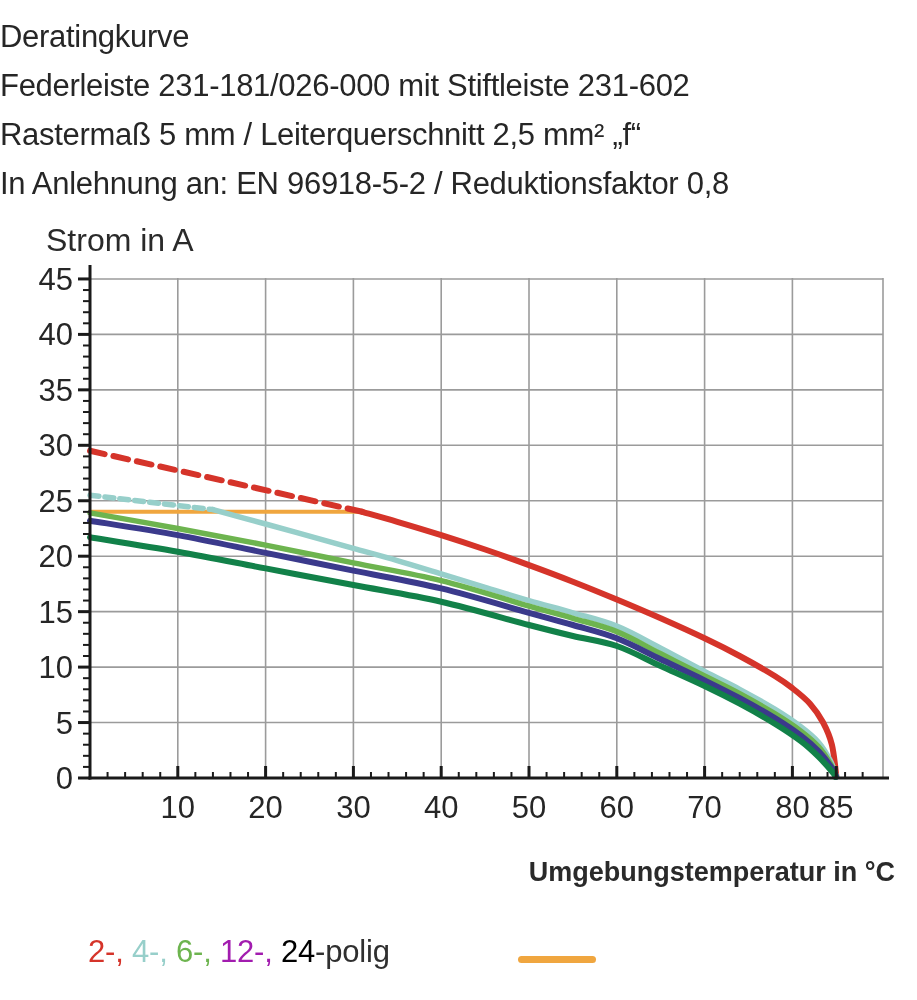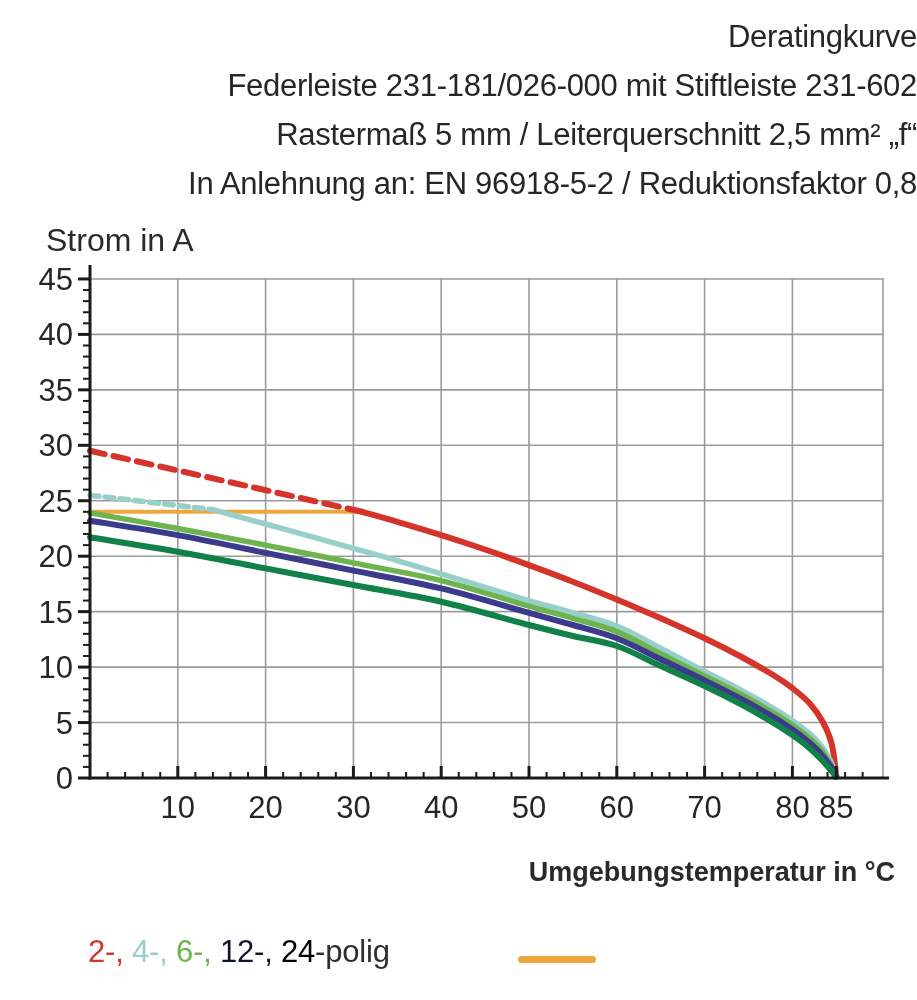--- a/index.html
+++ b/index.html
@@ -1,18 +1,18 @@
 <!DOCTYPE html>
 <html><head>
 <meta charset="utf-8">
 <style>
   html,body{margin:0;padding:0;background:#ffffff;}
   body{width:917px;height:1000px;position:relative;font-family:"Liberation Sans",sans-serif;overflow:hidden;}
   .abs{position:absolute;}
-  #title-block{top:12px;left:0;width:917px;text-align:right;color:#262626;}
+  #title-block{top:12px;left:0;width:917px;text-align:left;color:#262626;}
   #title-block .tline{font-size:31px;line-height:49px;white-space:nowrap;letter-spacing:-0.3px;}
   #y-axis-title{left:46px;top:222px;font-size:32px;color:#2a2a2a;}
   #x-axis-title{right:22px;top:857px;font-size:27px;color:#2a2a2a;white-space:nowrap;font-weight:bold;}
   #chart-svg{left:0;top:0;}
   #legend-row{left:0;top:930px;width:917px;height:60px;}
   #poles-legend{position:absolute;left:88px;top:4px;font-size:31px;white-space:nowrap;letter-spacing:-0.2px;}
   #rated-legend-swatch{position:absolute;left:518px;top:26px;width:78px;height:7px;border-radius:4px;}
   #rated-legend-label{position:absolute;left:612px;top:8px;font-size:28px;color:#333333;white-space:nowrap;}
   text{font-family:"Liberation Sans",sans-serif;}
 </style>
@@ -165,15 +165,15 @@
     <text x="529" y="818" text-anchor="middle" font-size="31" fill="#262626">50</text>
     <text x="616.8" y="818" text-anchor="middle" font-size="31" fill="#262626">60</text>
     <text x="704.5999999999999" y="818" text-anchor="middle" font-size="31" fill="#262626">70</text>
     <text x="792.4" y="818" text-anchor="middle" font-size="31" fill="#262626">80</text>
     <text x="836.3" y="818" text-anchor="middle" font-size="31" fill="#262626">85</text>
   </svg>
 
 <div id="x-axis-title" class="abs">Umgebungstemperatur in °C</div>
 
 <div id="legend-row" class="abs">
-  <div id="poles-legend"><span style="color: rgb(213, 52, 42);">2-,</span><span style="color: rgb(151, 207, 202);"> 4-,</span><span style="color: rgb(109, 180, 79);"> 6-,</span><span style="color: #0f172a;"> 12-,</span><span style="color: #000000; margin-top: 19px;"> 24</span><span style="color: rgb(47, 47, 47); margin-top: 23px;">-polig</span></div>
+  <div id="poles-legend"><span style="color: rgb(213, 52, 42);">2-,</span><span style="color: rgb(151, 207, 202);"> 4-,</span><span style="color: rgb(109, 180, 79);"> 6-,</span><span style="color: #a21caf;"> 12-,</span><span style="color: #000000; margin-top: 19px;"> 24</span><span style="color: rgb(47, 47, 47); margin-top: 23px;">-polig</span></div>
   <div id="rated-legend-swatch" style="background: rgb(240, 166, 63);"></div>
 </div>
 
 </body></html>

